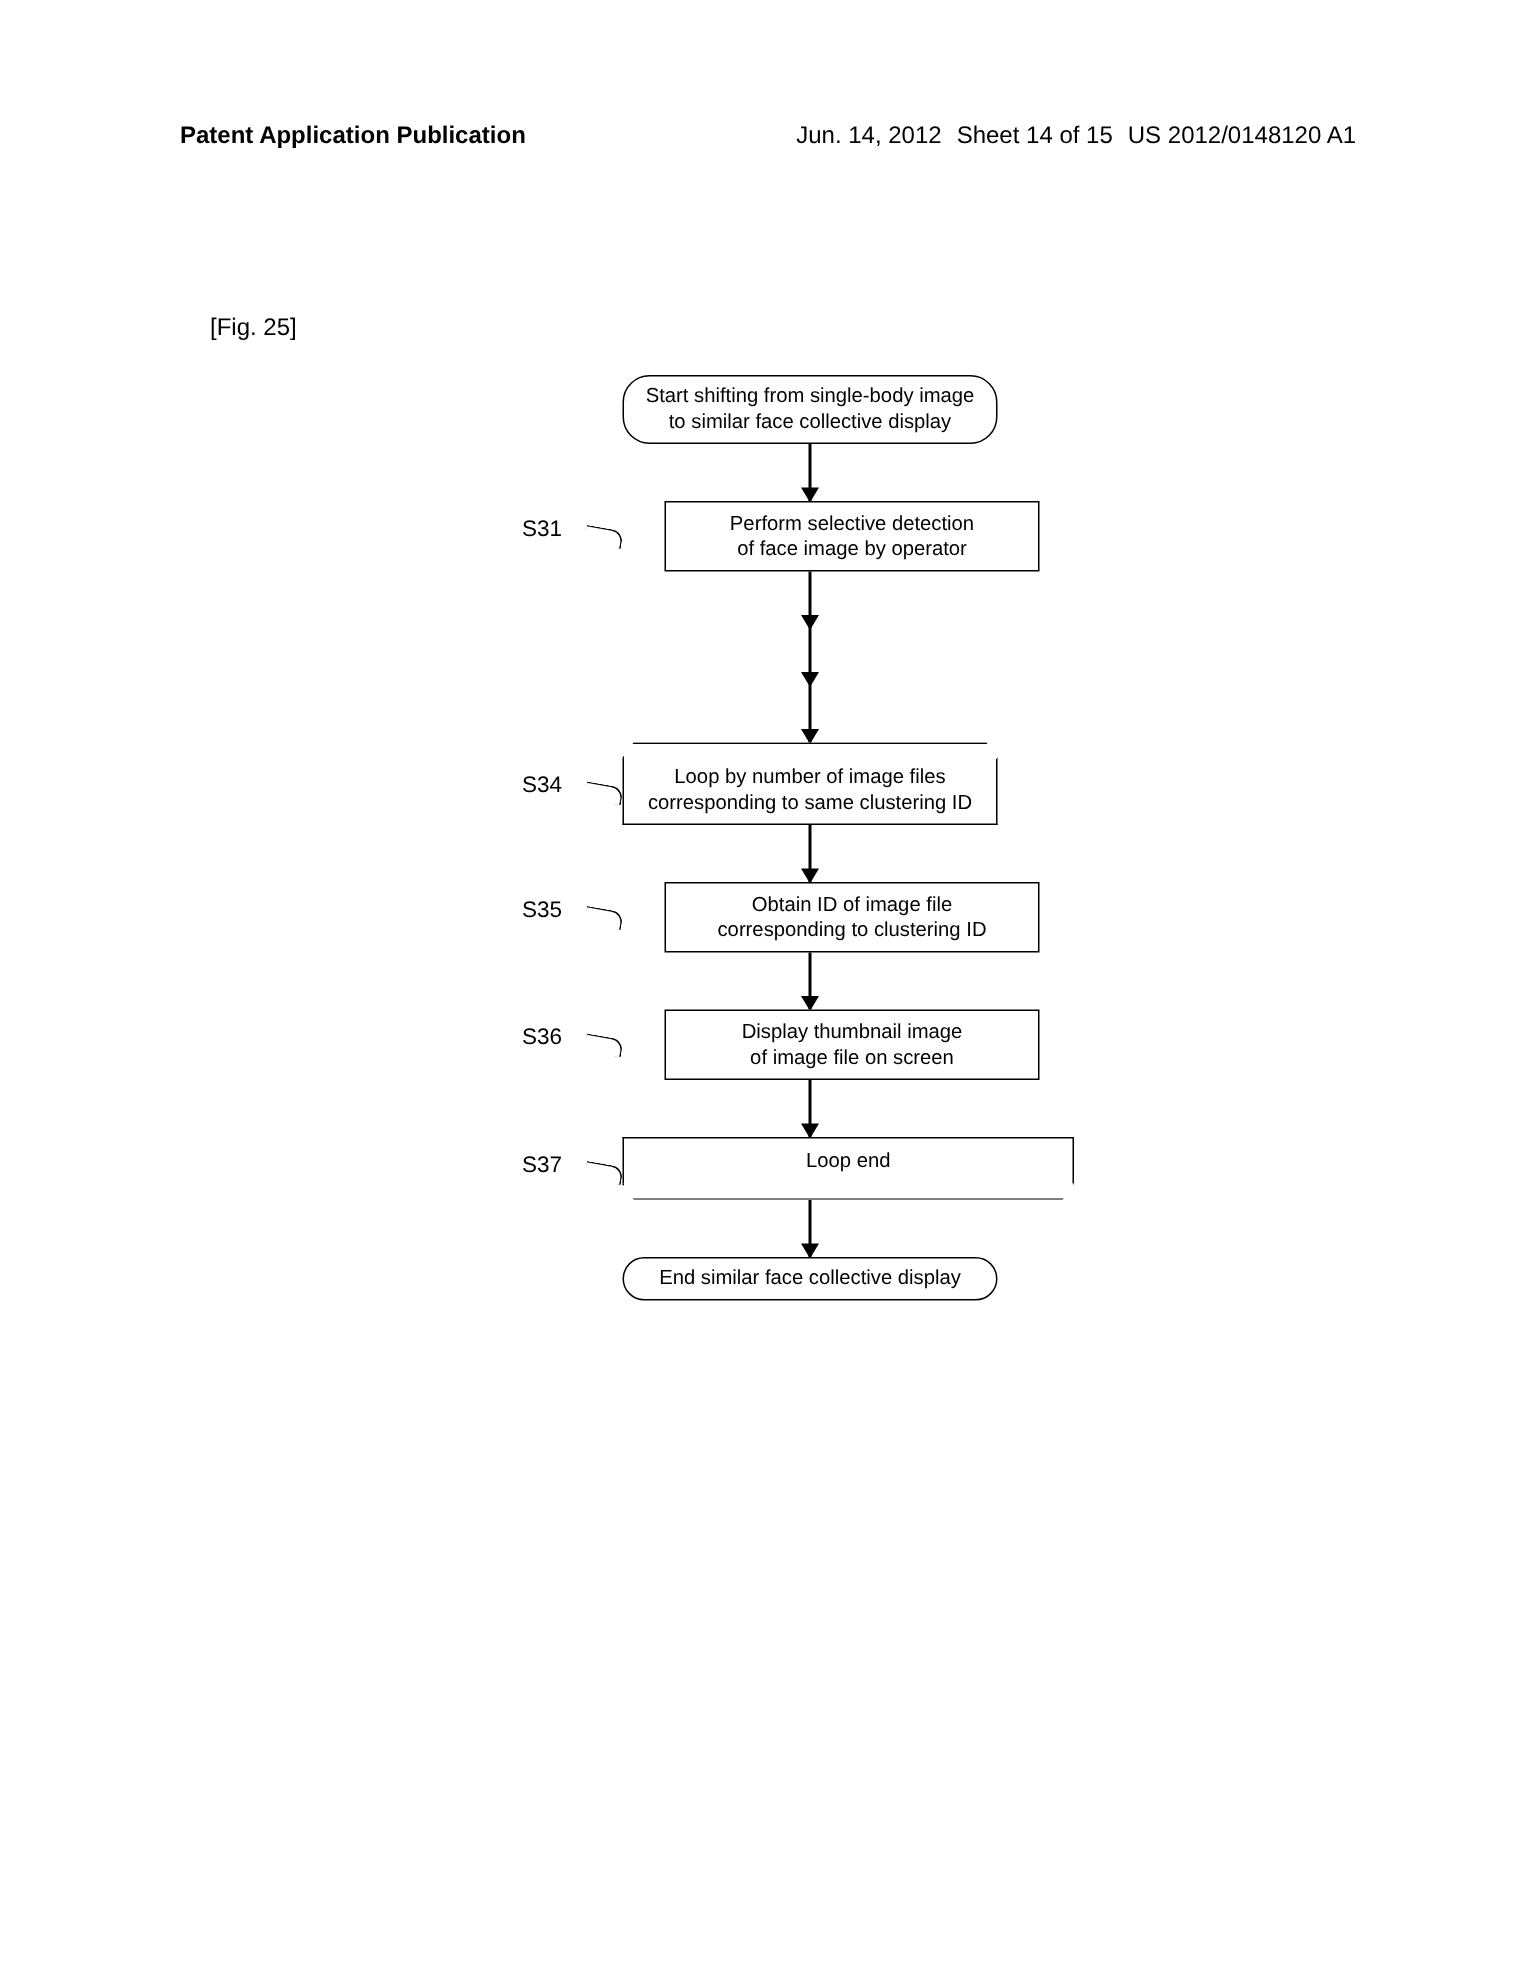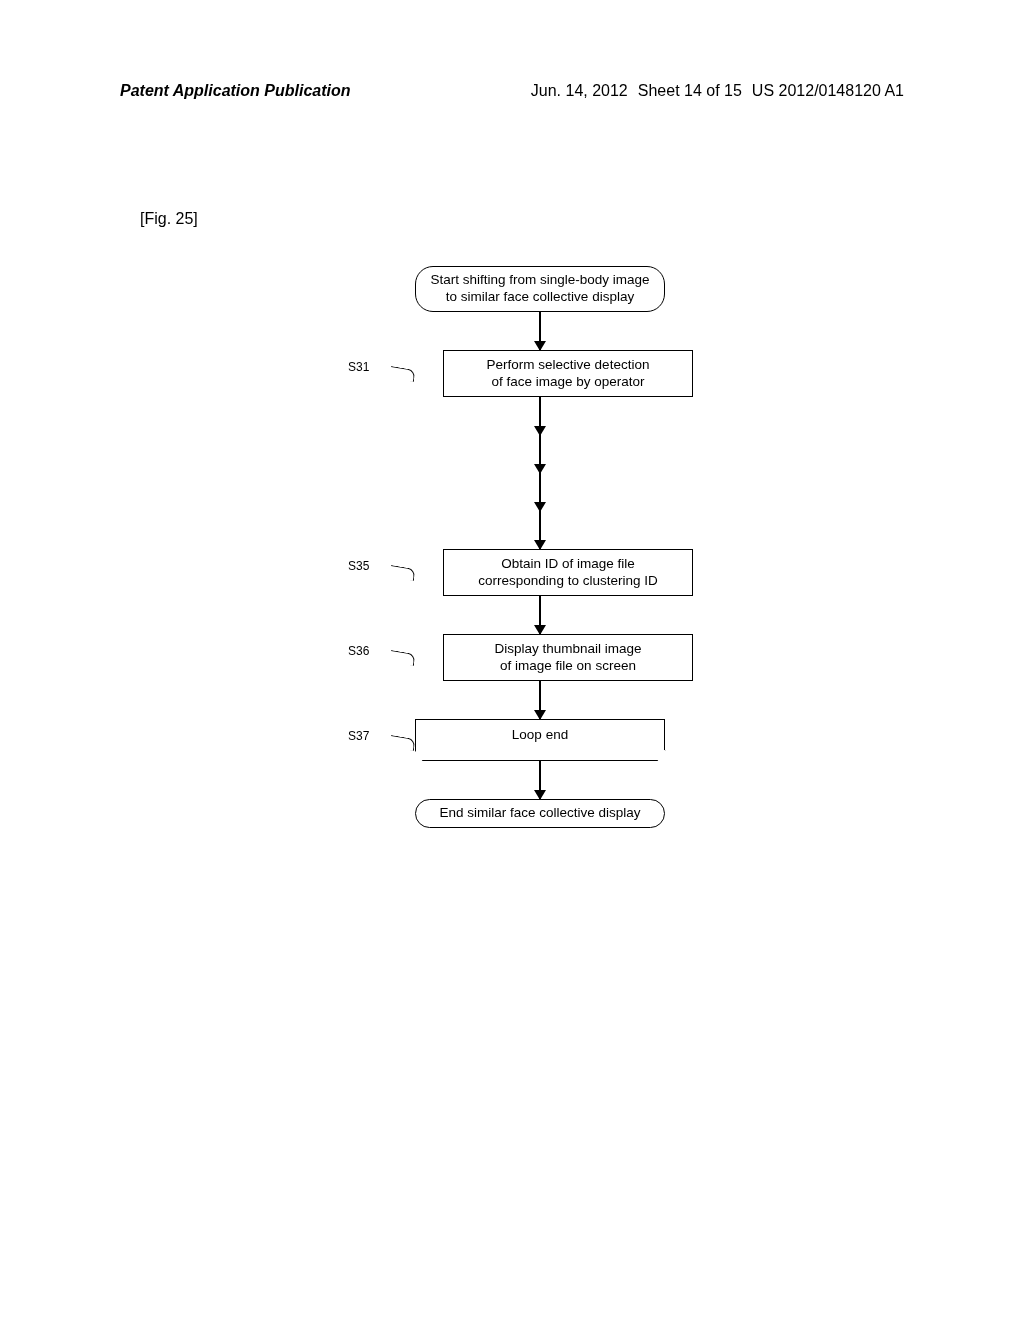--- a/index.html
+++ b/index.html
@@ -19,37 +19,36 @@
       top: 82px;
       left: 0;
       width: 100%;
       display: flex;
       justify-content: space-between;
       padding: 0 120px;
       font-size: 16px;
     }
     .header-left {
       font-weight: bold;
-      font-style: italic;
     }
     .header-right {
       display: flex;
       gap: 10px;
       align-items: flex-end;
     }
     .fig-label {
       position: absolute;
       top: 195px;
       left: 140px;
       font-size: 16px;
       margin-top: 15px;
     }
     .flowchart {
       position: absolute;
-      top: 266px;
+      top: 250px;
       left: 350px;
       width: 400px;
     }
     .node {
       position: relative;
       margin: 0 auto;
     }
     .terminator {
       width: 250px;
       border: 1.5px solid #000;
@@ -93,21 +92,21 @@
       border-top: 1.5px solid #000;
       border-left: 1.5px solid #000;
       border-right: 1.5px solid #000;
       clip-path: polygon(8px 0, calc(100% - 8px) 0, 100% 100%, 0 100%);
       background: #fff;
     }
     .loop-start-wrap {
       margin-top: 10px;
     }
     .loop-end {
-      width: 250px;
+      width: 301px;
       border: 1.5px solid #000;
       padding: 7px 10px;
       text-align: center;
       font-size: 13.5px;
       line-height: 1.25;
       background: #fff;
       margin-left: 65px;
       position: relative;
       border-bottom: none;
     }
@@ -140,21 +139,21 @@
       width: 0;
       height: 0;
       border-left: 6px solid transparent;
       border-right: 6px solid transparent;
       border-top: 10px solid #000;
     }
     .step-label {
       position: absolute;
       left: -2px;
       top: 10px;
-      font-size: 12px;
+      font-size: 15px;
     }
     .step-connector {
       position: absolute;
       left: 40px;
       top: 18px;
       width: 25px;
       height: 12px;
       border-top: 1.5px solid #000;
       border-right: 1.5px solid #000;
       border-top-right-radius: 8px;
@@ -191,20 +190,27 @@
     <div class="node process">
       <span>Perform selective detection<br>of face image by operator</span>
     </div>
   </div>
   <div class="arrow"></div>
 
   <div class="arrow"></div>
 
   <div class="arrow"></div>
 
+  <div class="step-row loop-start-wrap">
+    <span class="step-label">S34</span>
+    <span class="step-connector"></span>
+    <div class="node loop-start">
+      <span>Loop by number of image files<br>corresponding to same clustering ID</span>
+    </div>
+  </div>
   <div class="arrow"></div>
 
   <div class="step-row">
     <span class="step-label">S35</span>
     <span class="step-connector"></span>
     <div class="node process">
       <span>Obtain ID of image file<br>corresponding to clustering ID</span>
     </div>
   </div>
   <div class="arrow"></div>

